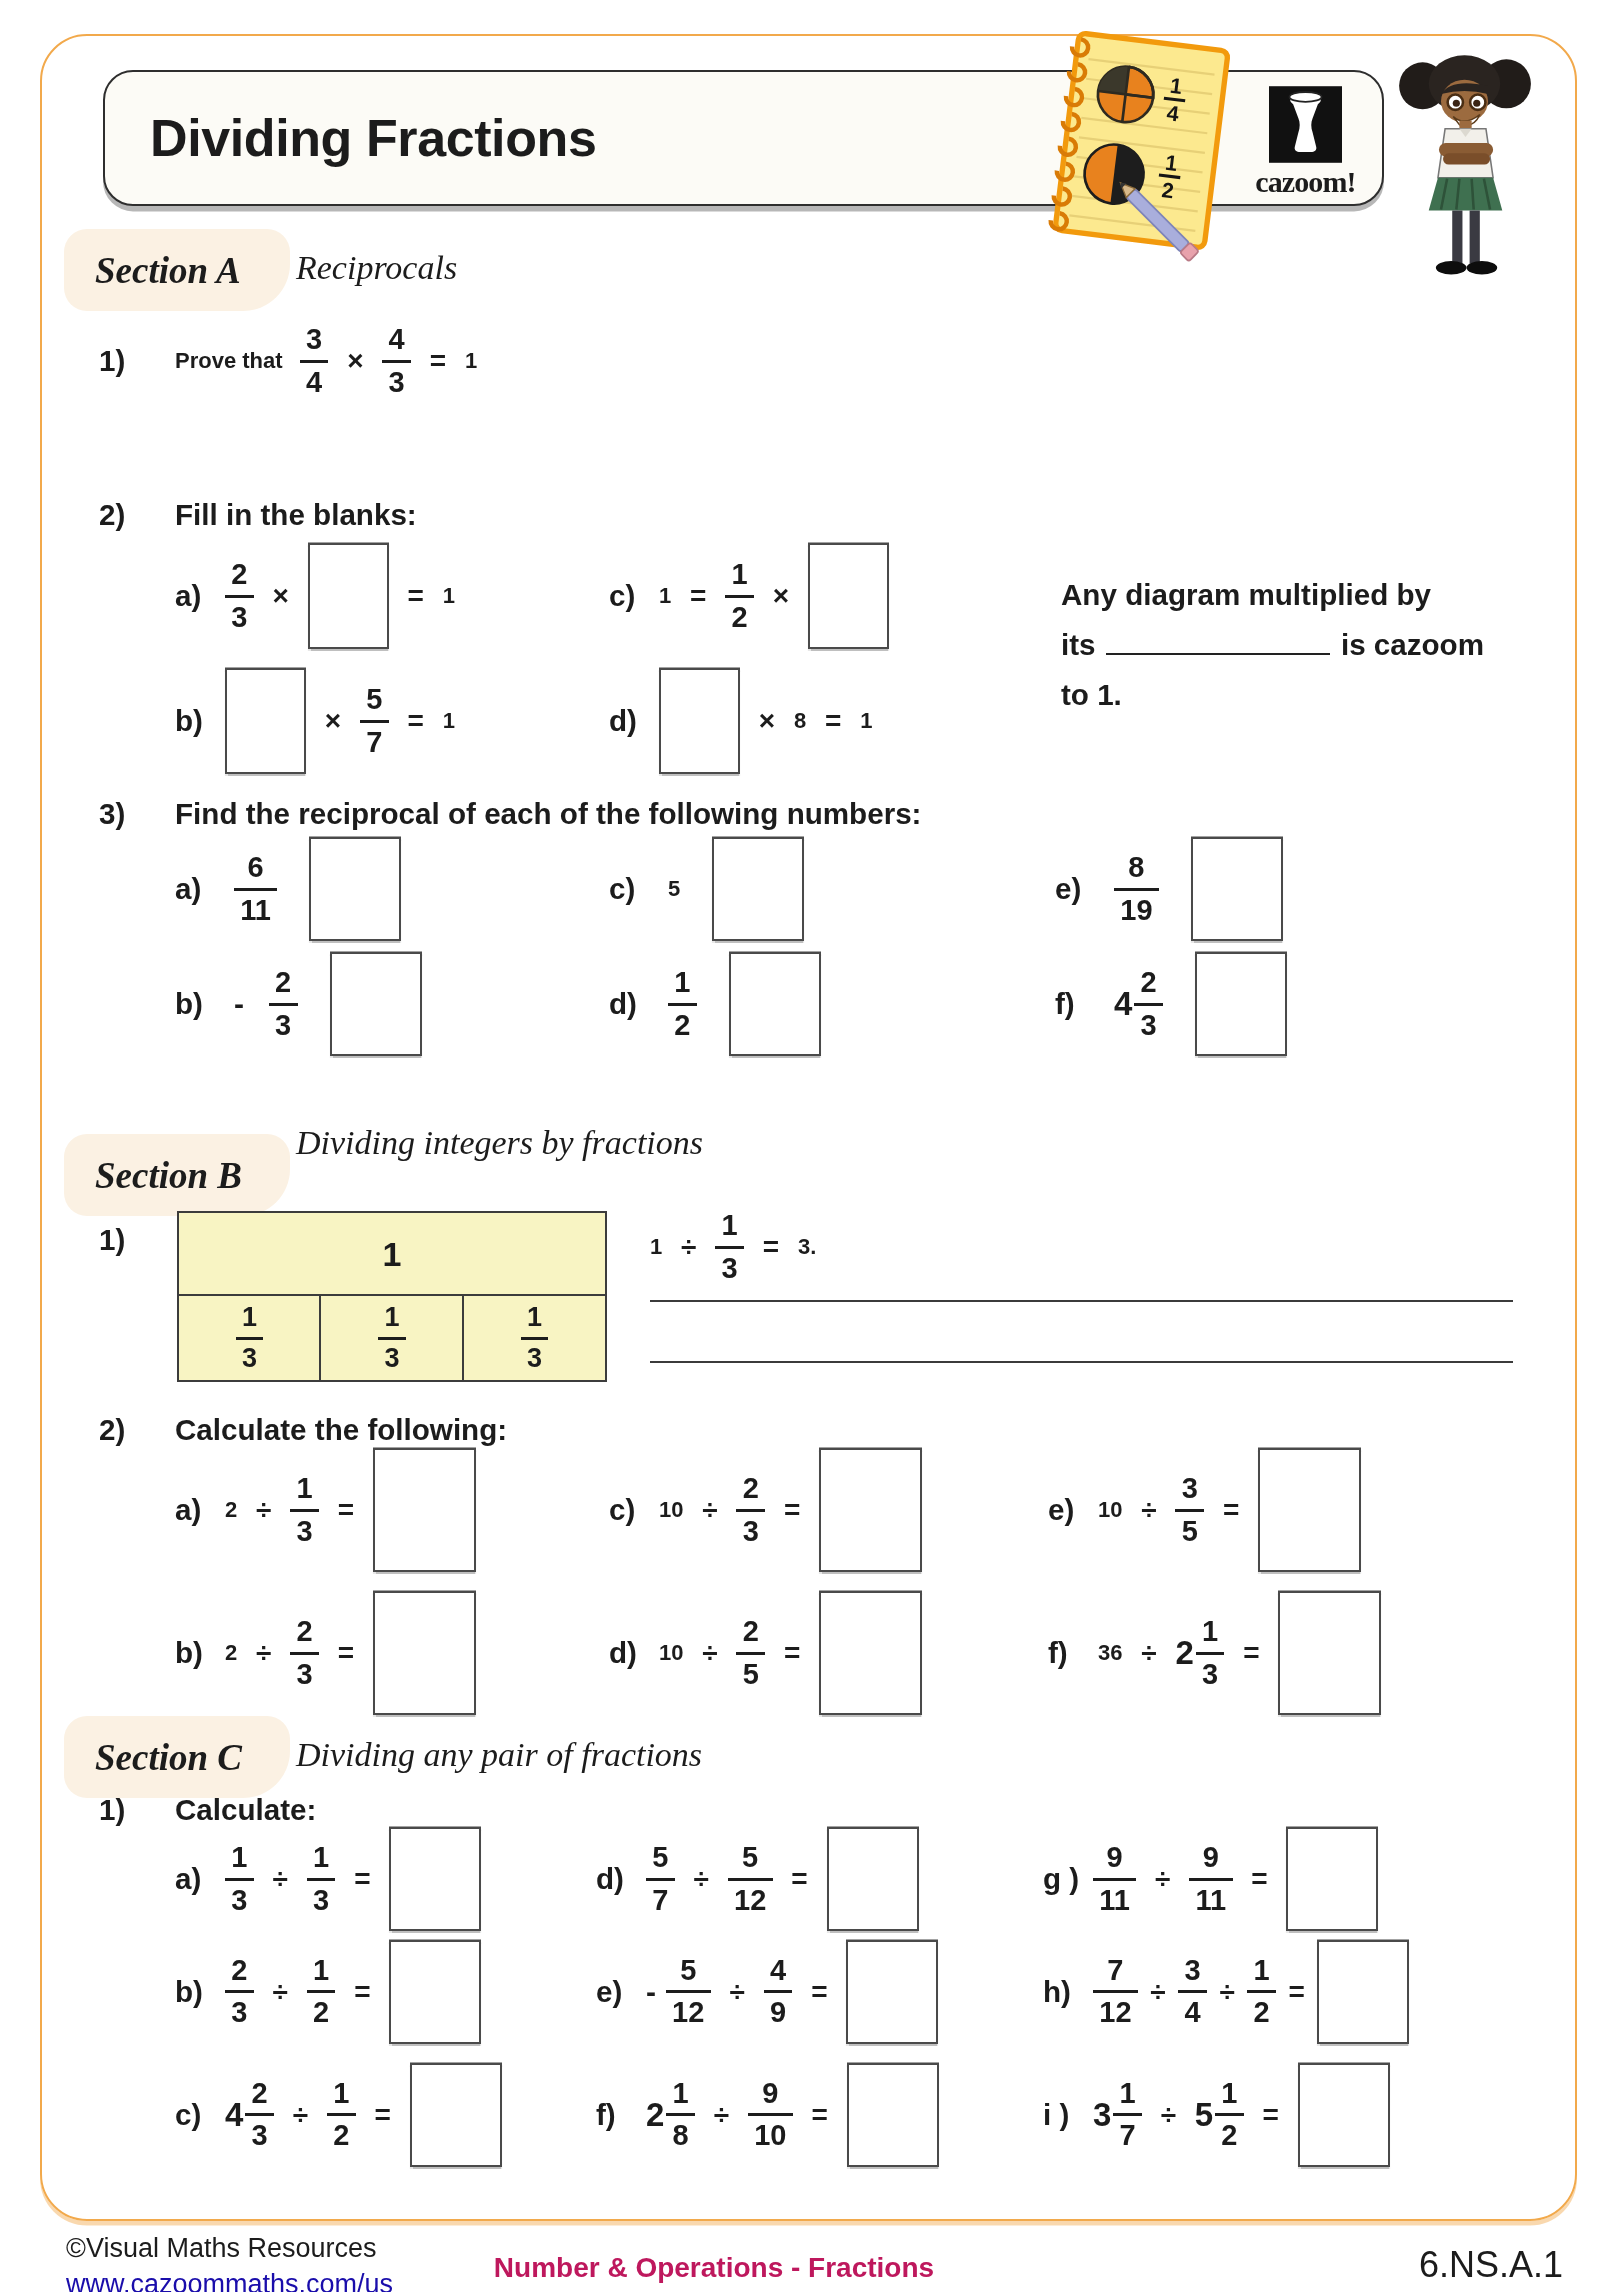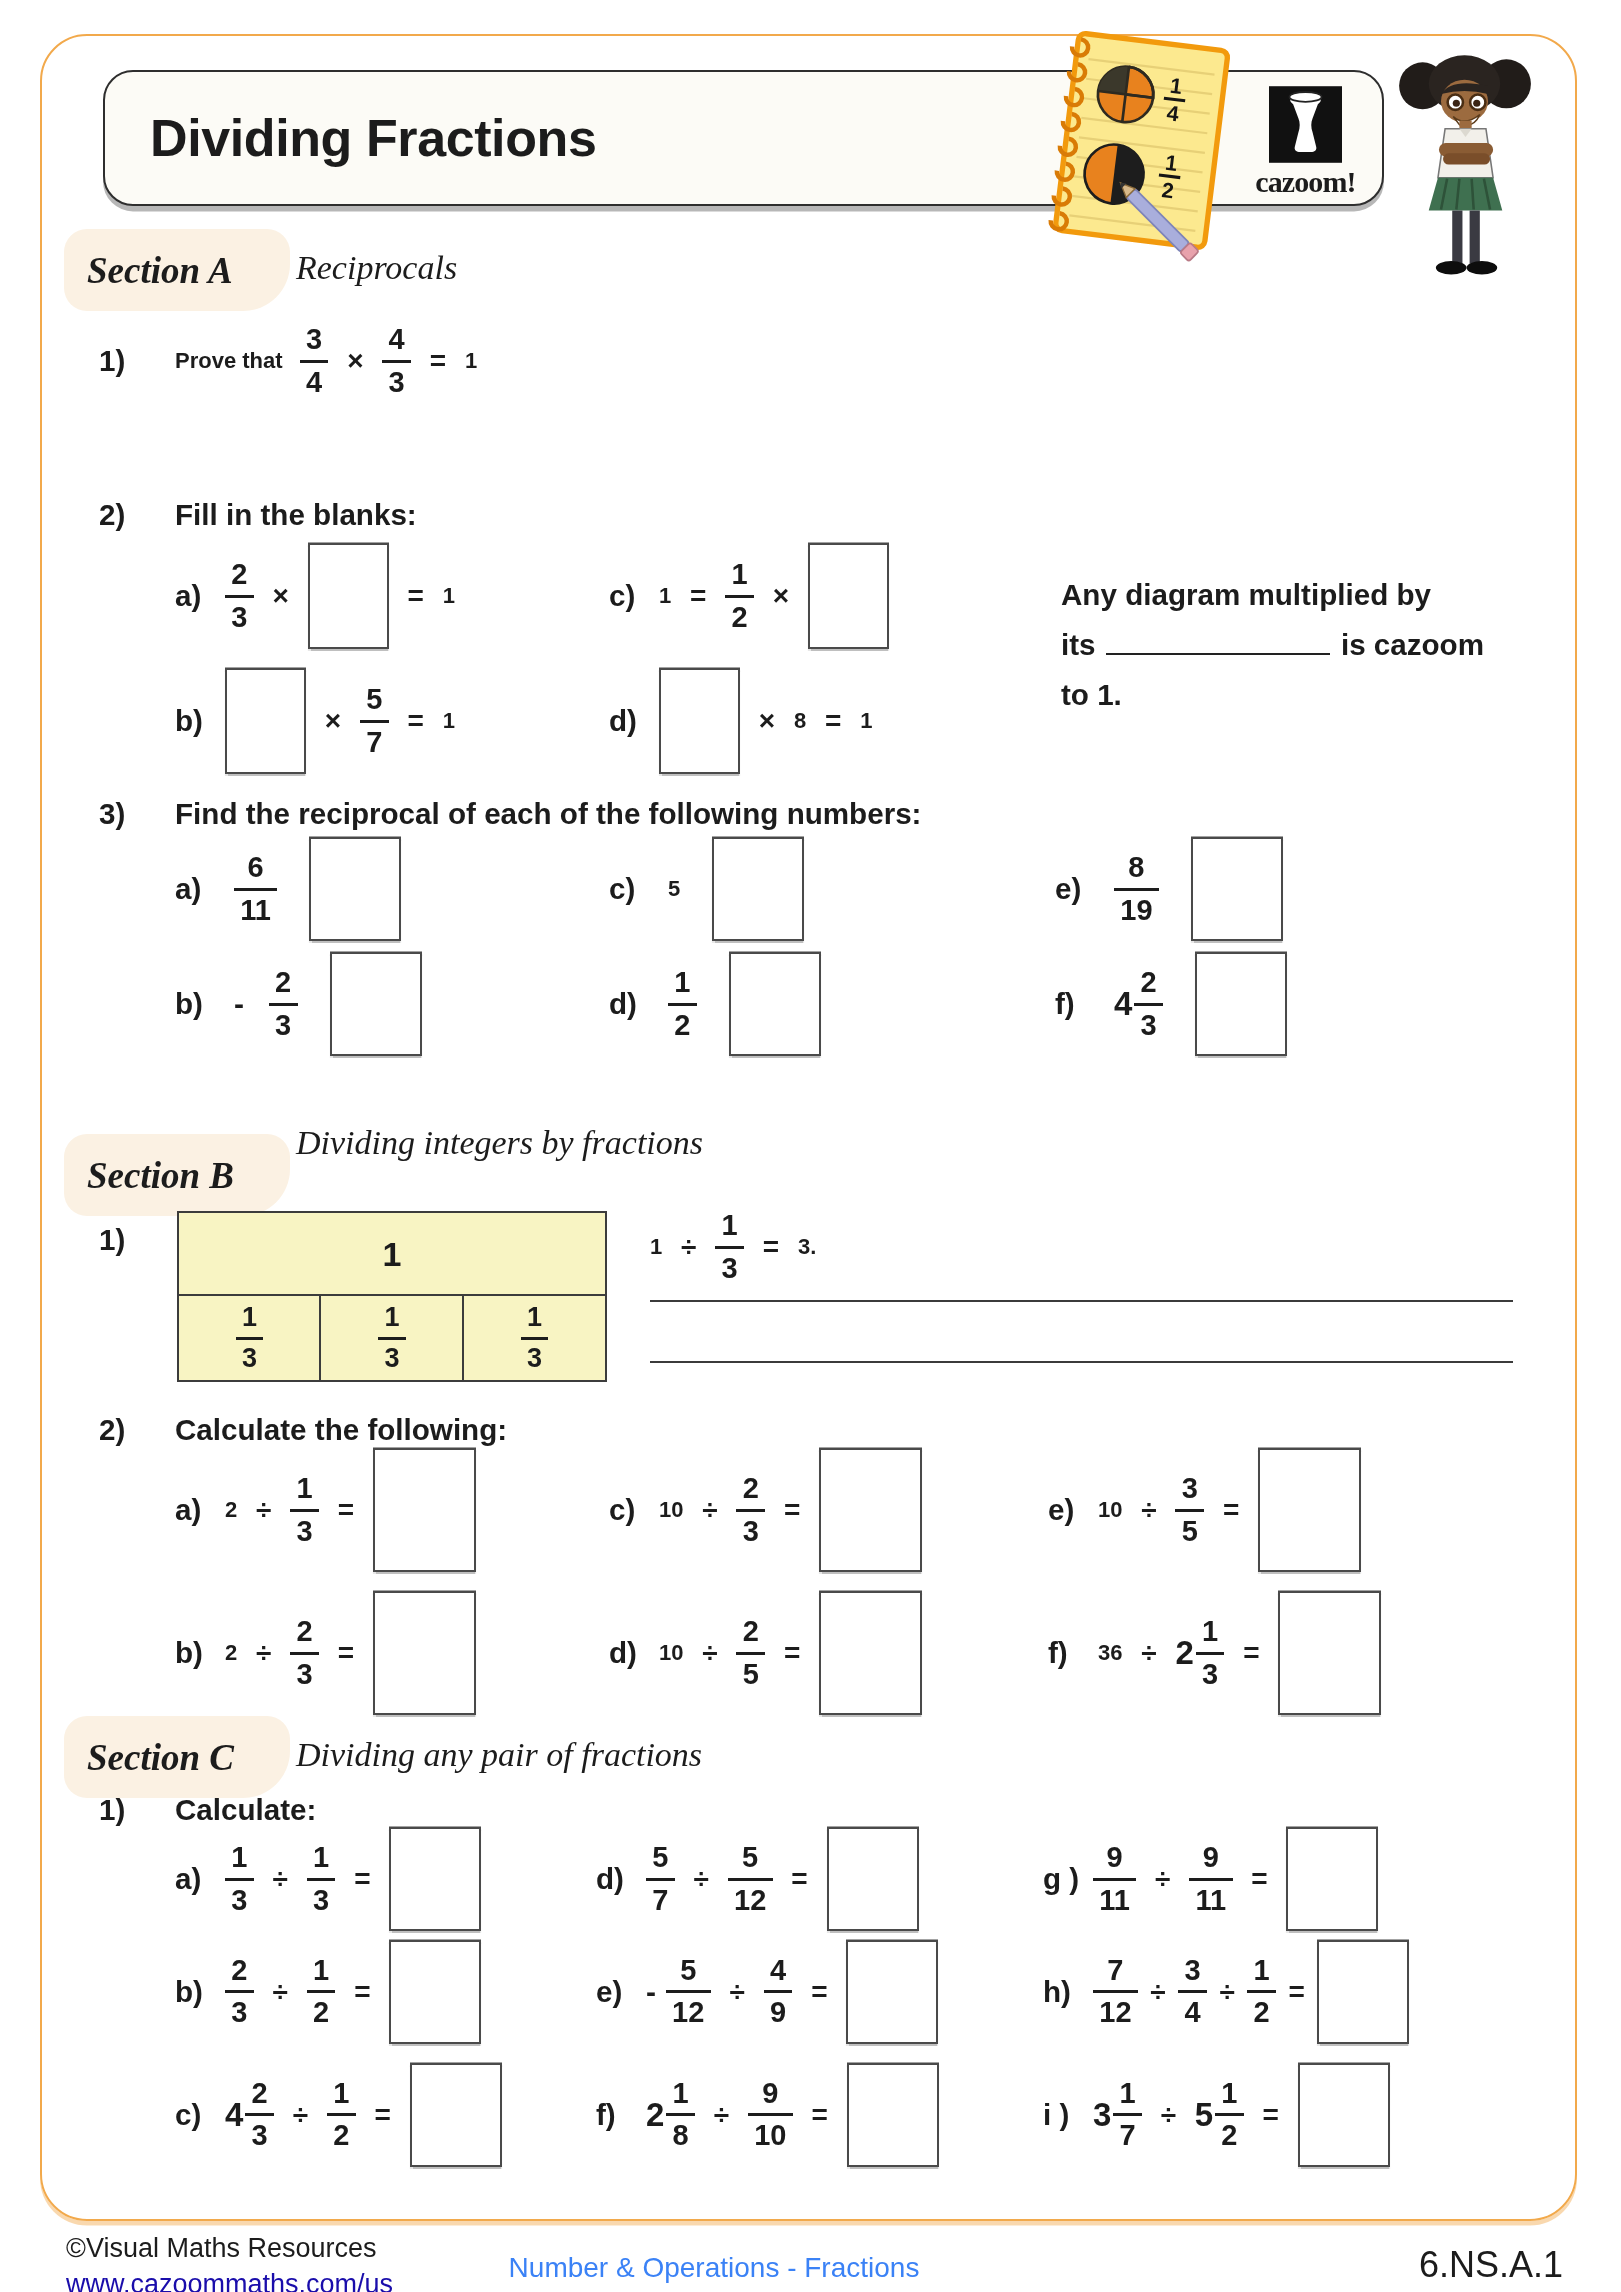--- a/index.html
+++ b/index.html
@@ -20,21 +20,21 @@
   }
   .title-box h1{margin:4px;font-size:52px;font-weight:bold;letter-spacing:-0.4px;}
   .notebook{position:absolute;left:1030px;top:30px;width:219px;height:237px;z-index:3;}
   .logo{position:absolute;left:1243px;top:86px;width:125px;text-align:center;z-index:2;}
   .logo .drum{display:block;margin:0 auto;}
   .logo .brand{font-family:"Liberation Serif", serif;font-weight:bold;font-size:30px;letter-spacing:-0.9px;margin-top:1.8px;}
   .student{position:absolute;left:1386px;top:45px;width:157px;height:235px;z-index:2;}
 
   .section-pill{
     position:absolute;left:64px;width:226px;height:82px;background:#FBF1E3;
-    border-radius:23px 23px 47px 23px;display:flex;align-items:center;padding-left:23px;box-sizing:border-box;
+    border-radius:23px 23px 47px 23px;display:flex;align-items:center;padding-left:31px;box-sizing:border-box;
   }
   .section-label{font-family:"Liberation Serif", serif;font-style:italic;font-weight:bold;font-size:37px;}
   .section-subtitle{
     position:absolute;left:296px;font-family:"Liberation Serif", serif;font-style:italic;font-size:34px;
   }
   .qhead{position:absolute;display:flex;font-weight:bold;font-size:29.6px;}
   .qhead .qnum{width:76px;}
   .qnum-only{position:absolute;font-weight:bold;font-size:29.6px;}
 
   .cell{position:absolute;display:flex;align-items:center;}
@@ -68,21 +68,21 @@
     flex:1;background:#F8F4C3;border:2.7px solid #3c3c3c;box-sizing:border-box;margin-left:-2.7px;
     display:flex;align-items:center;justify-content:center;
   }
   .d-cell:first-child{margin-left:0;}
   .d-cell .frac{font-size:27px;}
   .prompt{position:absolute;left:650px;top:1202px;width:878px;height:90px;display:flex;align-items:center;}
   .answer-line{position:absolute;left:650px;width:863px;height:0;border-top:2.7px solid #3b3b3b;}
 
   .footer-left{position:absolute;left:66px;top:2230px;font-size:27px;line-height:36px;}
   .footer-link{color:#1A0DAB;text-decoration:underline;}
-  .footer-center{position:absolute;left:0;top:2252px;width:1428px;text-align:center;font-size:28px;color:#3b82f6;}
+  .footer-center{position:absolute;left:0;top:2252px;width:1428px;text-align:center;font-size:28px;color:#be185d;font-weight:bold;}
   .footer-right{position:absolute;right:59px;top:2244px;font-size:36px;}
 </style>
 </head>
 <body>
 
 <div class="page-border"></div>
 
 <div class="title-box">
   <h1>Dividing Fractions</h1>
 </div>

